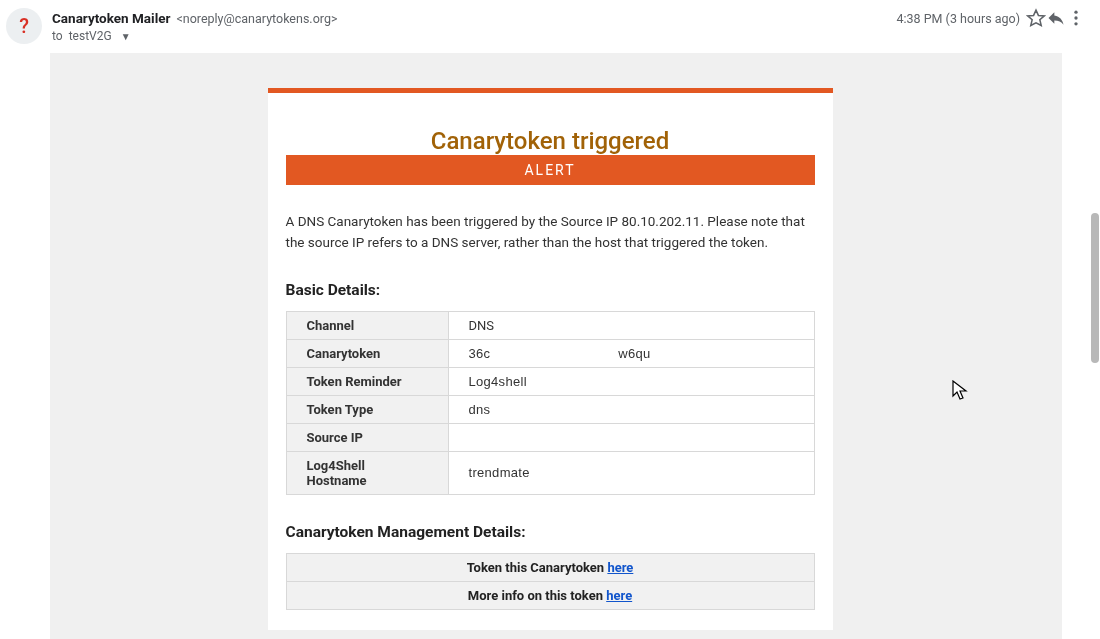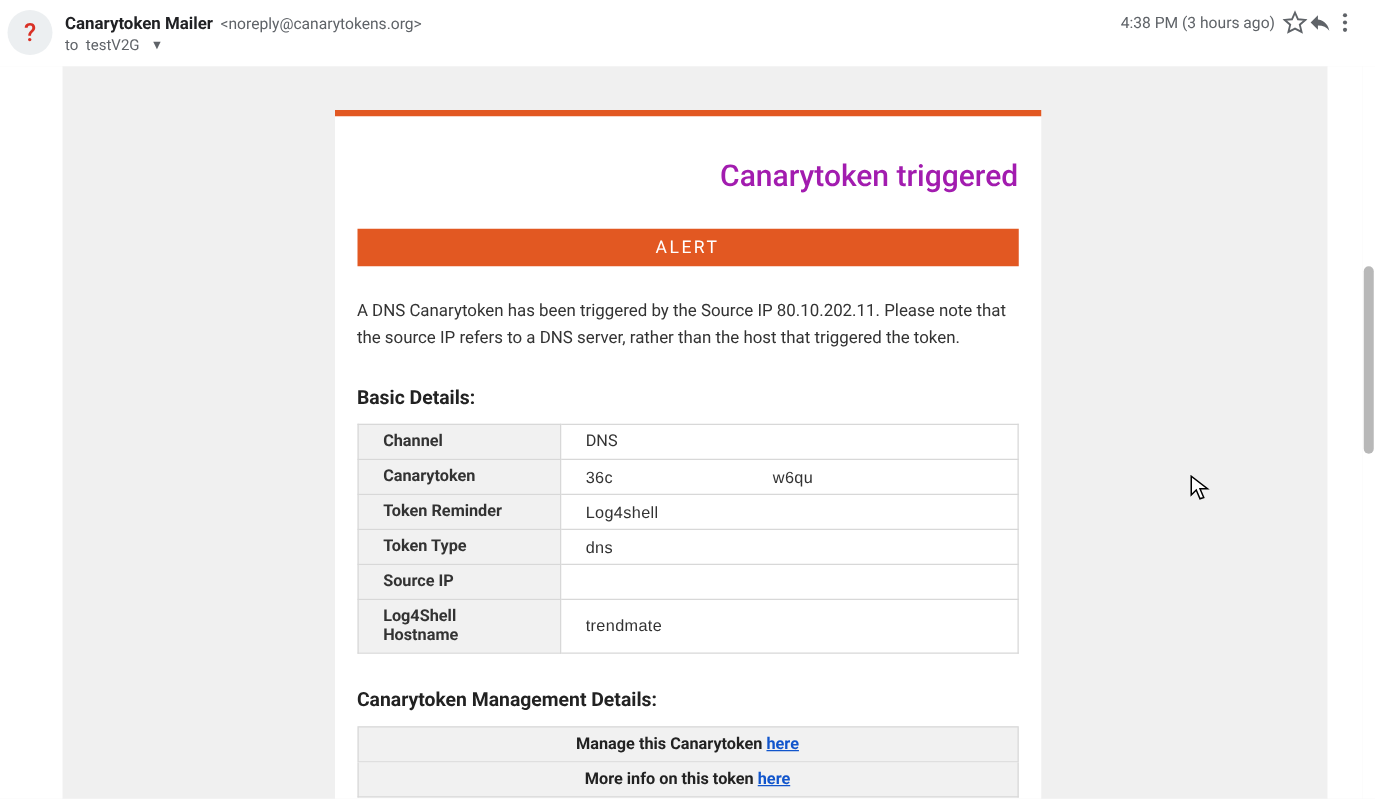--- a/index.html
+++ b/index.html
@@ -62,25 +62,24 @@
     .email-card {
       width: 565px;
       margin: 0 auto;
       background: #fff;
       border-top: 5px solid #e25822;
       padding: 34px 18px 20px 18px;
       position: relative;
       left: 0px;
     }
     .card-title {
-      text-align: right;
+      text-align: center;
       font-size: 24px;
-      color: #a21caf;
+      color: #a16207;
       font-weight: 500;
-      margin-bottom: 28px;
     }
     .alert-bar {
       background: #e25822;
       color: #fff;
       text-align: center;
       padding: 7px 12px;
       font-size: 14px;
       letter-spacing: 2px;
       margin: 0 0 26px 0;
     }
@@ -214,21 +213,21 @@
       </tr>
       <tr>
         <th>Log4Shell Hostname</th>
         <td class="mono">trendmate</td>
       </tr>
     </tbody>
       </table>
 
     <div class="section-title">Canarytoken Management Details:</div>
     <div class="mgmt-row">
-      <span>Manage this Canarytoken </span><a href="#">here</a>
+      <span>Token this Canarytoken </span><a href="#">here</a>
     </div>
     <div class="mgmt-row">
       <span>More info on this token </span><a href="#">here</a>
     </div>
   </div>
 </div>
 
 <svg class="cursor-arrow" viewBox="0 0 16 22">
   <path d="M1 1 L1 16 L5 12 L8 19 L11 18 L8 11 L14 11 Z" fill="#fff" stroke="#000" stroke-width="1.2"></path>
 </svg>

